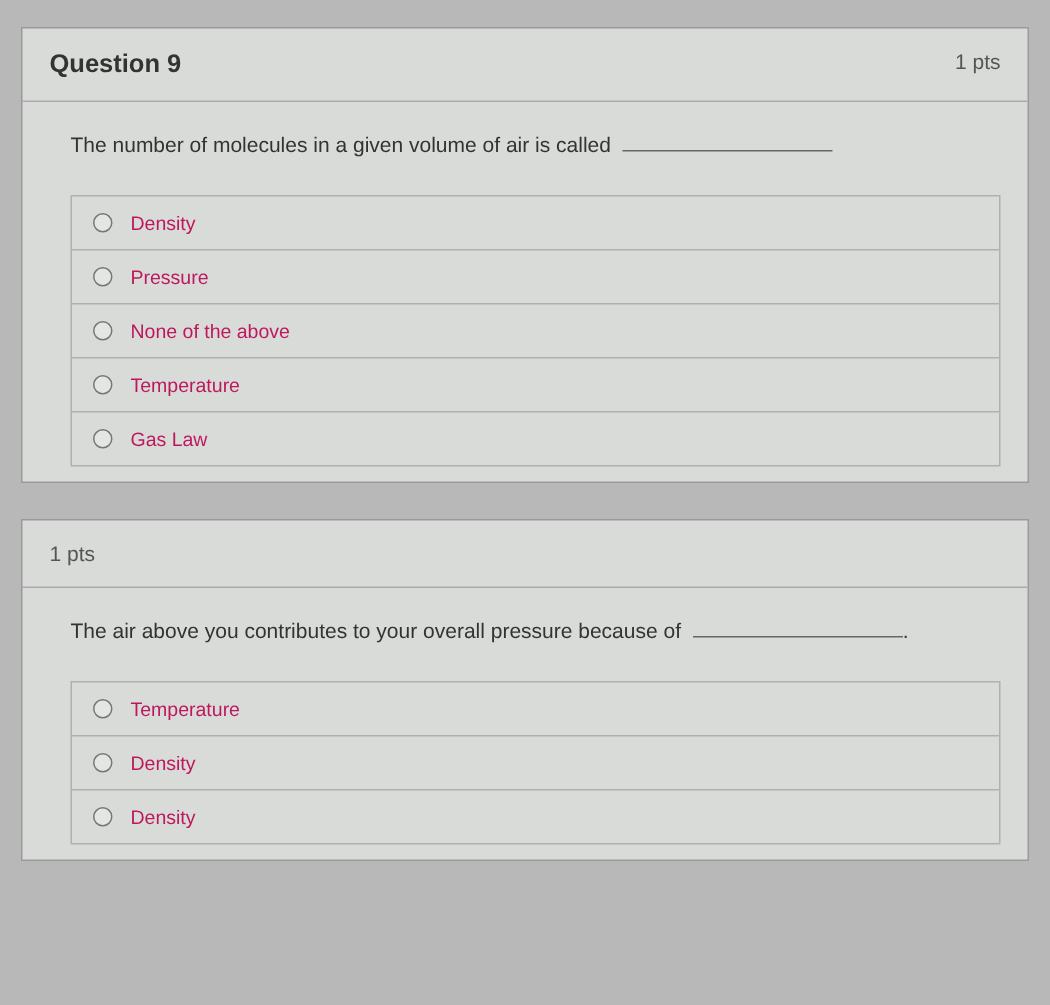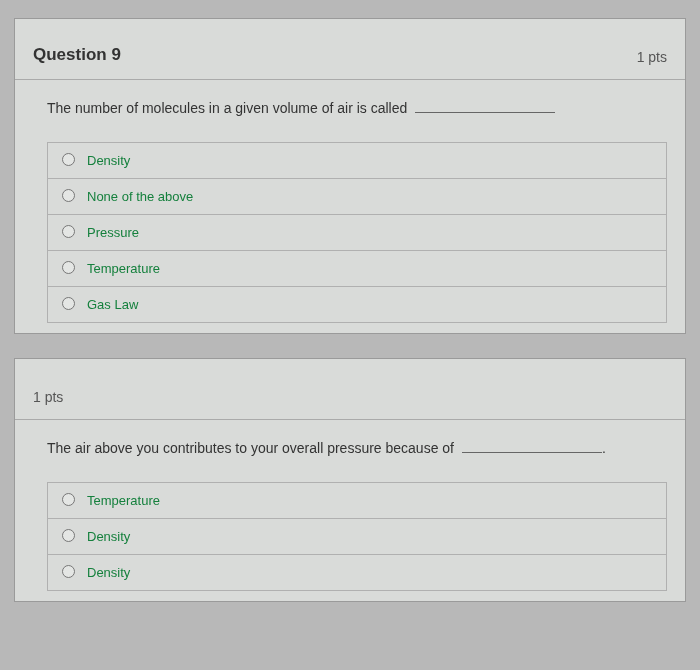--- a/index.html
+++ b/index.html
@@ -16,33 +16,32 @@
       overflow: hidden;
     }
     .question-card {
       background: #d9dbd9;
       border: 1px solid #9a9a9a;
       margin-bottom: 24px;
     }
     .question-header {
       display: flex;
       justify-content: space-between;
-      align-items: flex-end;
+      align-items: flex-start;
       padding: 14px 18px;
       border-bottom: 1px solid #aaa;
     }
     .question-title {
       font-size: 17px;
       font-weight: bold;
       color: #333;
     }
     .question-points {
       font-size: 14px;
       color: #555;
-      margin-top: 16px;
     }
     .question-body {
       padding: 20px 18px 10px 32px;
     }
     .question-prompt {
       font-size: 14px;
       color: #333;
       margin-bottom: 22px;
       padding-bottom: 4px;
     }
@@ -51,24 +50,25 @@
       border-bottom: 1px solid #666;
       width: 140px;
       margin-left: 4px;
       vertical-align: baseline;
     }
     .options {
       border: 1px solid #b0b0b0;
     }
     .option-row {
       display: flex;
+      align-items: center;
       padding: 10px 14px;
       border-bottom: 1px solid #b0b0b0;
       font-size: 13px;
-      color: #15803d;
+      color: #be185d;
       cursor: pointer;
     }
     .option-row:last-child {
       border-bottom: none;
     }
     .radio {
       width: 13px;
       height: 13px;
       border: 1.5px solid #777;
       border-radius: 50%;
@@ -93,25 +93,25 @@
       <span>The number of molecules in a given volume of air is called</span>
       <span class="blank"></span>
     </div>
     <div class="options">
       <div class="option-row">
         <span class="radio"></span>
         <span class="option-label">Density</span>
       </div>
       <div class="option-row">
         <span class="radio"></span>
-        <span class="option-label">None of the above</span>
+        <span class="option-label">Pressure</span>
       </div>
       <div class="option-row">
         <span class="radio"></span>
-        <span class="option-label">Pressure</span>
+        <span class="option-label">None of the above</span>
       </div>
       <div class="option-row">
         <span class="radio"></span>
         <span class="option-label">Temperature</span>
       </div>
       <div class="option-row">
         <span class="radio"></span>
         <span class="option-label">Gas Law</span>
       </div>
     </div>

